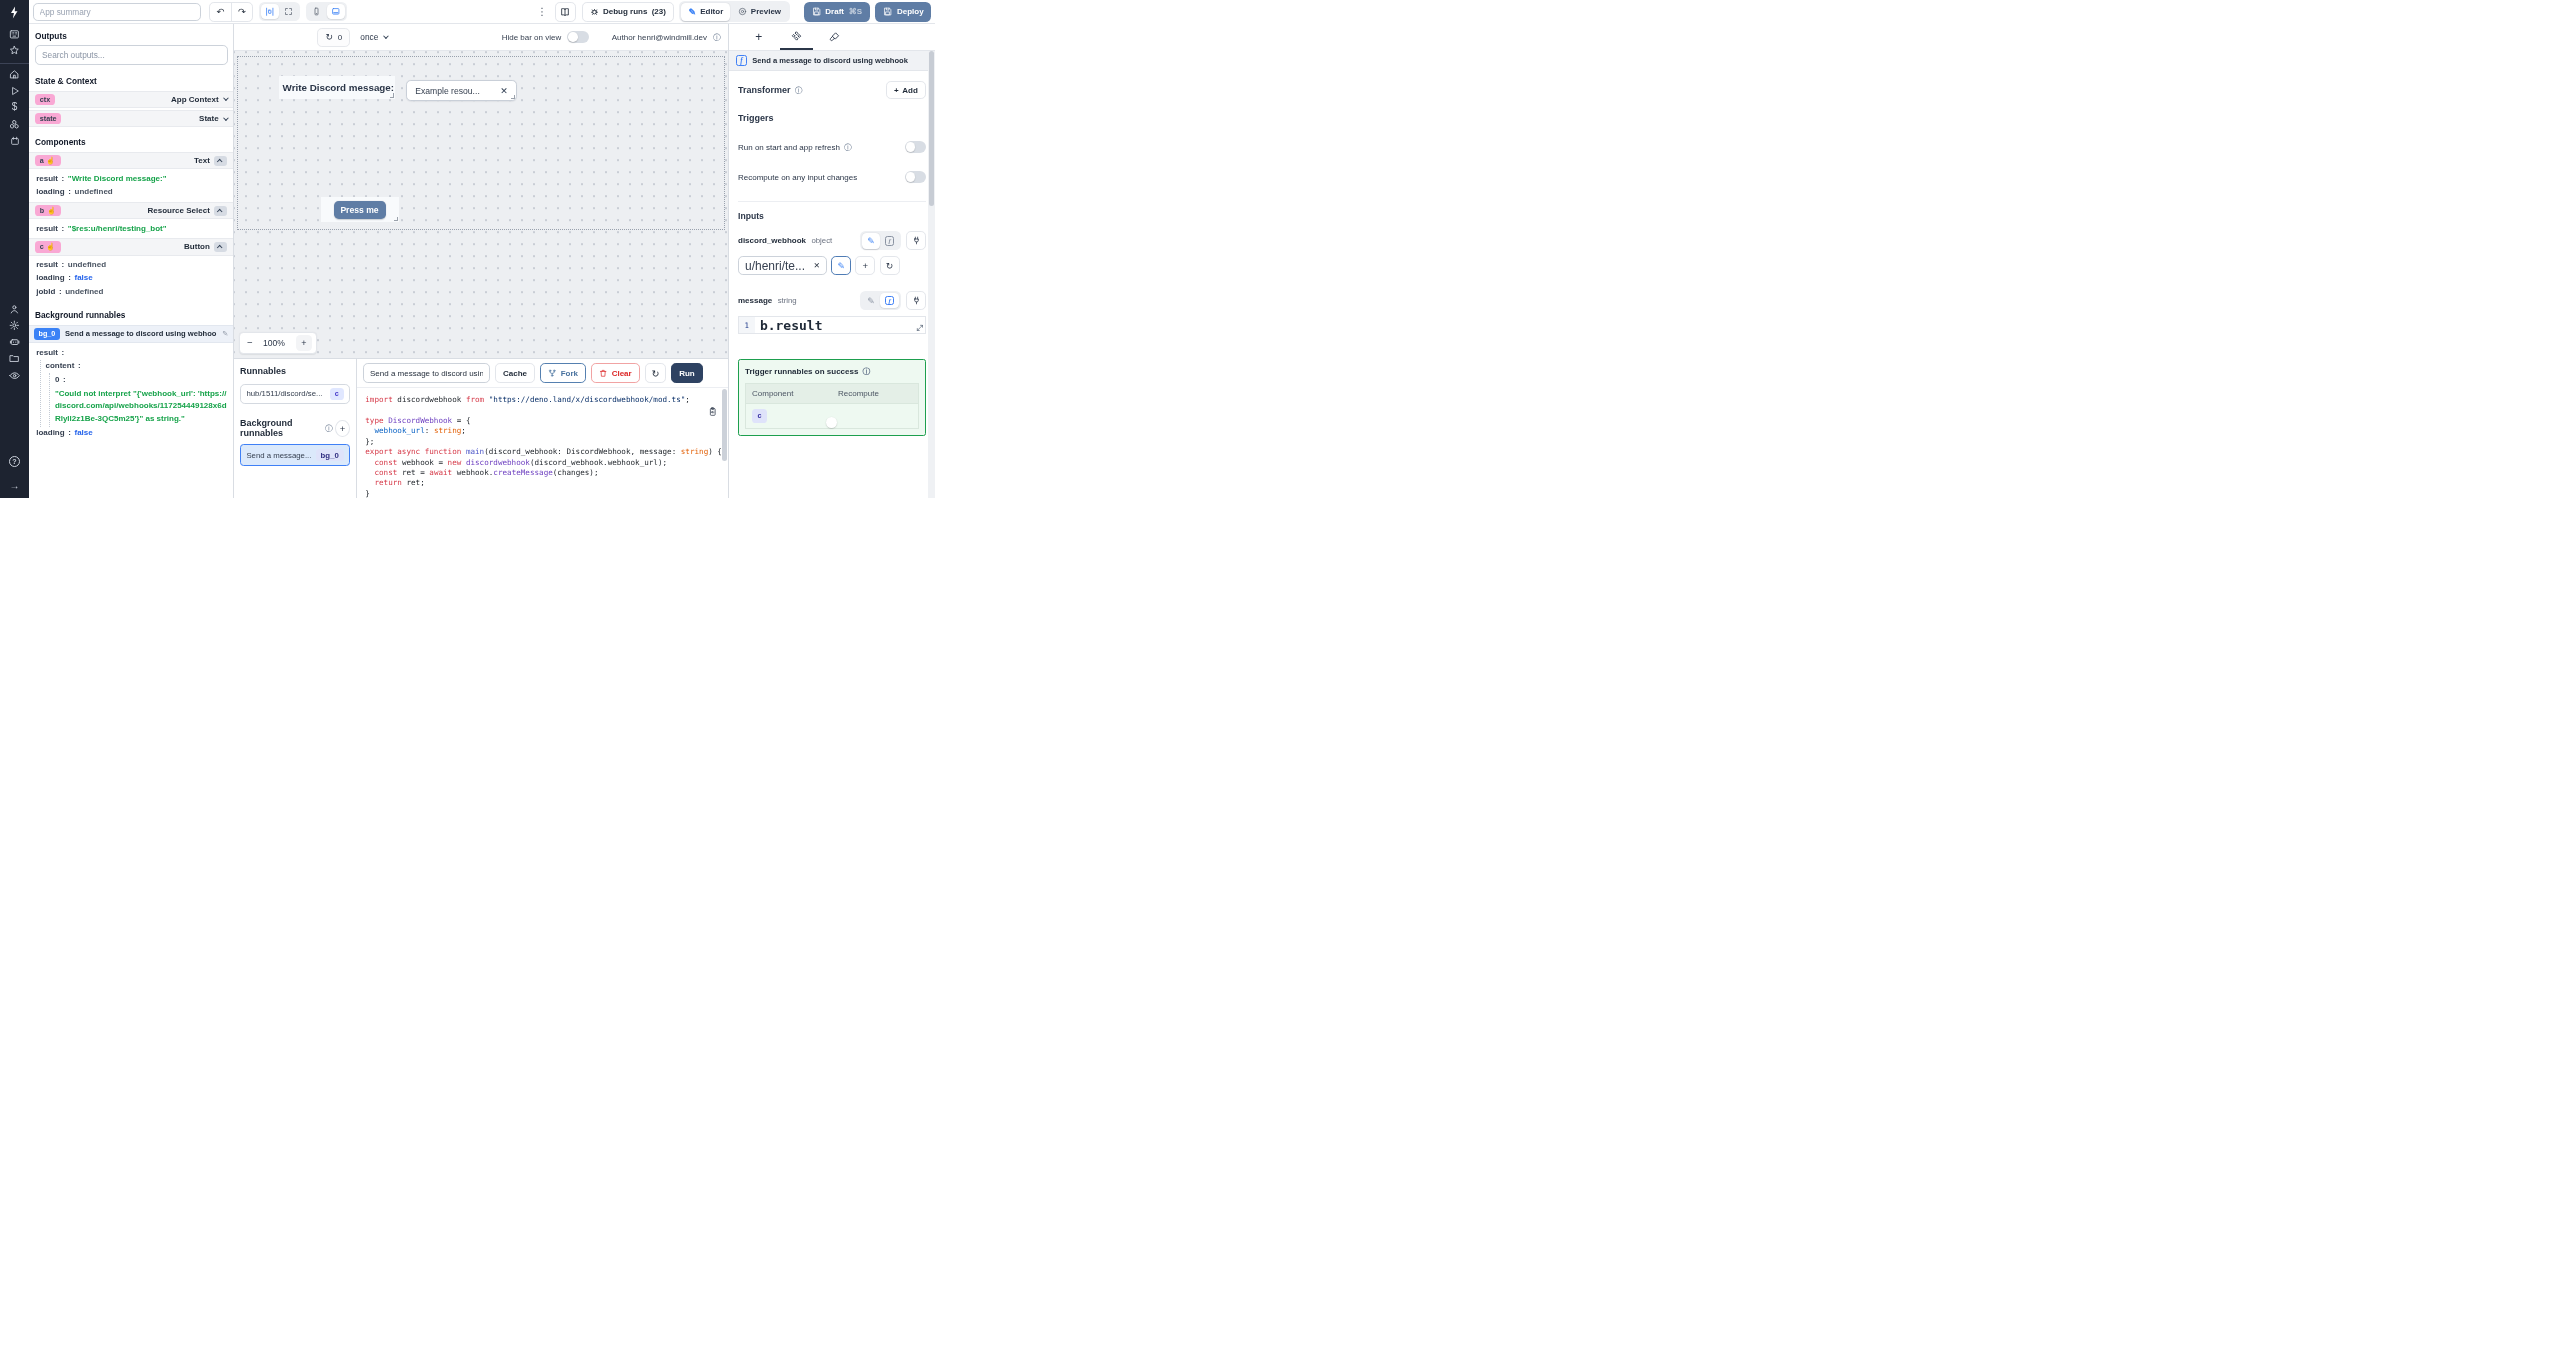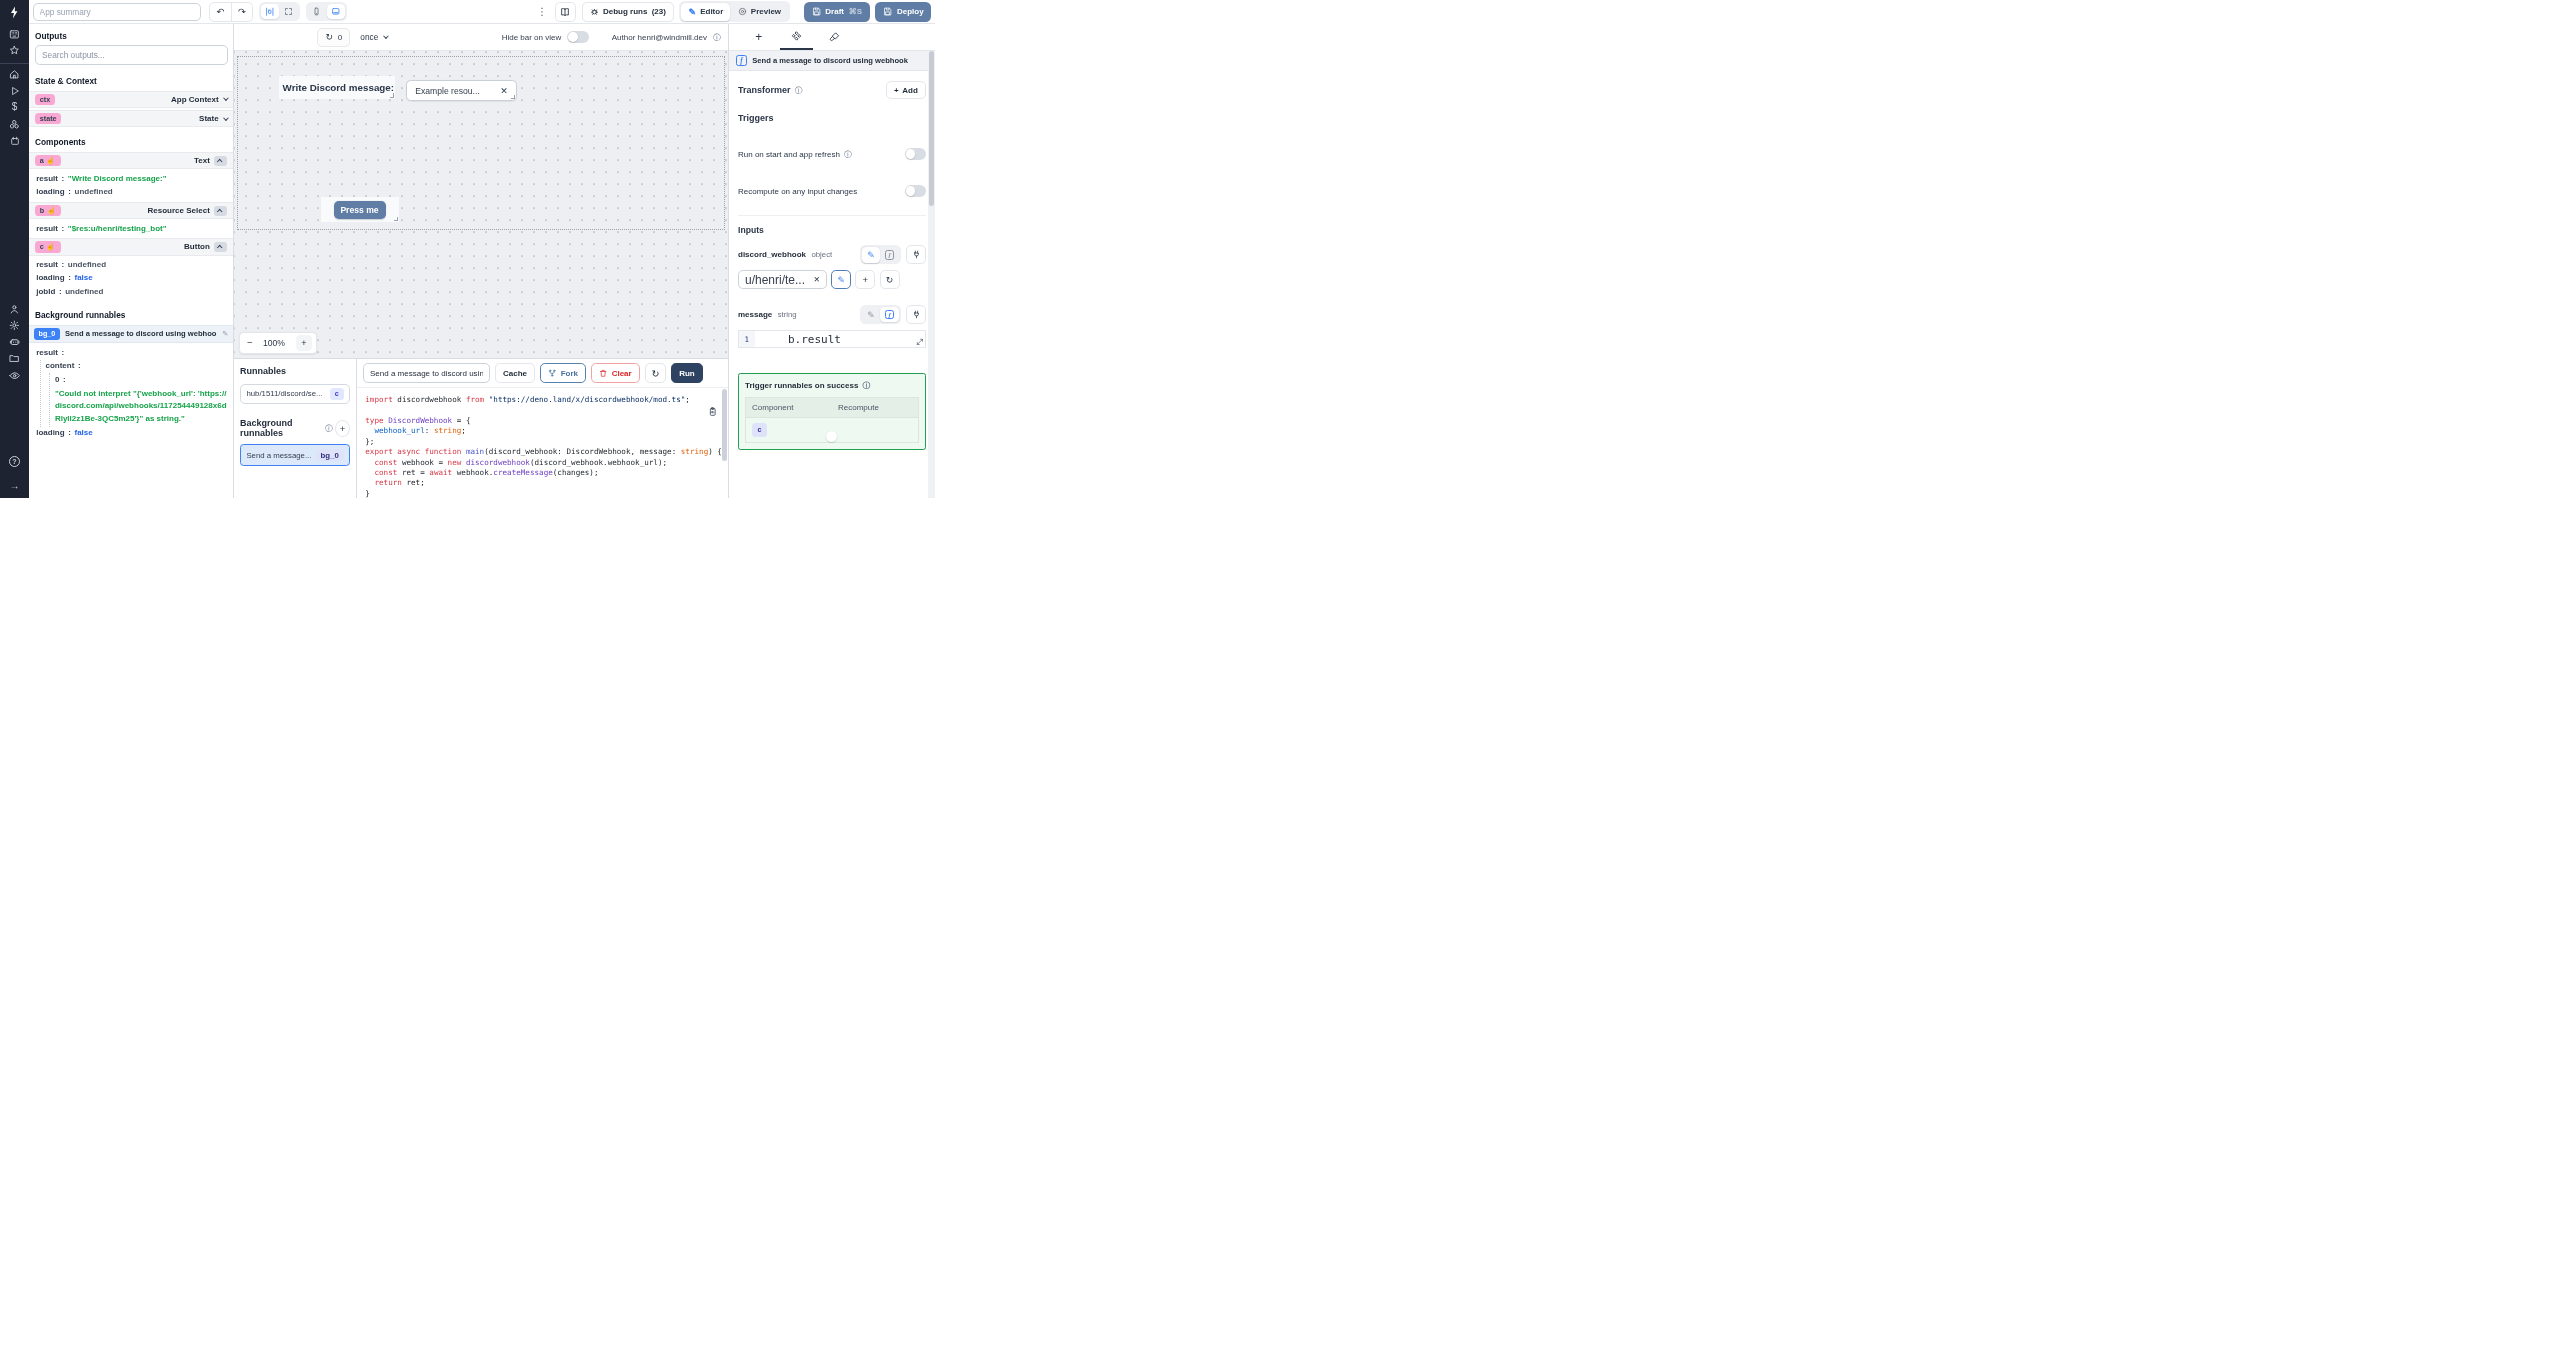--- a/index.html
+++ b/index.html
@@ -133,39 +133,39 @@
   .rtab .plus { font-size:12px; font-weight:400; }
   .rhead { background:#f0f2f5; height:20px; border-bottom:0.6px solid #e3e6eb; display:flex; align-items:center; gap:5.4px; padding:0 7.2px; }
   .fn-ico { width:10.7px; height:10.7px; border:1px solid #3f80f6; border-radius:2.4px; color:#3f80f6; display:flex; align-items:center; justify-content:center; font-size:7.2px; font-style:italic; font-weight:700; font-family:"Liberation Serif", serif; flex-shrink:0; }
   .fn-ico.gray { border-color:#8a93a2; color:#8a93a2; }
   .rhead .t { font-weight:600; font-size:7.6px; color:#1f2937; white-space:nowrap; }
   .rsec { padding:0 9px; }
   .row-flex { display:flex; align-items:center; }
   .h15 { font-size:9px; font-weight:700; color:#2b3648; }
   .h14 { font-size:8.6px; font-weight:700; color:#2b3648; }
   .add-btn { margin-left:auto; display:flex; align-items:center; gap:3.6px; border:0.6px solid #e3e6eb; border-radius:4.8px; height:18px; padding:0 7.2px; font-weight:600; font-size:8px; color:#1f2937; cursor:pointer; }
-  .t-row { display:flex; align-items:center; gap:4.2px; margin-top:25px; font-size:8px; color:#2b3648; }
+  .t-row { display:flex; align-items:center; gap:4.2px; margin-top:18px; font-size:8px; color:#2b3648; }
   .rdivider { border-top:0.6px solid #eceef2; margin-top:18px; }
   .inp-row { display:flex; align-items:center; margin-top:10.7px; }
   .inp-name { font-weight:700; font-size:8px; color:#1f2937; }
   .inp-type { color:#6b7280; font-size:7.8px; margin-left:5.4px; }
   .mini-seg { margin-left:auto; background:#eef0f3; border-radius:5.4px; padding:1.8px; display:flex; }
   .mini-cell { width:18.5px; height:15.5px; border-radius:4.2px; display:flex; align-items:center; justify-content:center; cursor:pointer; }
   .mini-cell.on { background:#fff; box-shadow:0 0.6px 1.2px rgba(16,24,40,.18); }
   .sq-btn { width:20px; height:19px; border:0.6px solid #e3e6eb; border-radius:4.8px; display:flex; align-items:center; justify-content:center; color:#2b3648; background:#fff; cursor:pointer; }
   .ctl-row { display:flex; align-items:center; gap:4.2px; margin-top:5.4px; }
   .rselect { width:89px; height:19.7px; border:0.6px solid #ccd2da; border-radius:4.8px; display:flex; align-items:center; padding:0 6px; cursor:pointer; }
   .rselect .v { font-size:12px; color:#374151; }
   .rselect .x { margin-left:auto; font-size:7.8px; color:#1f2937; }
   .sq-btn.sel-blue { border:1px solid #4f7cb5; }
   .pencil-blue { color:#3b82f6; font-size:9px; }
   .pencil-gray { color:#8a93a2; font-size:9px; }
   .expr { margin-top:6px; border:0.6px solid #e3e6eb; display:flex; height:18px; position:relative; font-family:"DejaVu Sans Mono", monospace; }
   .expr .gut { width:15.5px; background:#f4f6f9; color:#1e3a8a; font-size:7.5px; display:flex; align-items:center; justify-content:center; }
-  .expr .ex { display:flex; align-items:center; padding-left:5.4px; font-size:11px; font-weight:400; color:#1f2937;margin-left:28px; }
+  .expr .ex { display:flex; align-items:center; padding-left:5.4px; font-size:13px; font-weight:700; color:#1f2937; }
   .expr .expand { position:absolute; right:1.2px; bottom:1.2px; color:#475569; cursor:pointer; }
   .success-card { margin:25px 9px 0; border:1.2px solid #1d9f4e; border-radius:2.4px; background:#eef9f1; padding:6px; }
   .success-card .title { display:flex; align-items:center; gap:4.2px; font-weight:600; font-size:8px; color:#1f2937; }
   .s-table { margin-top:6px; border:0.6px solid #d9e7dd; }
   .s-thead { display:flex; background:#e4efe7; border-bottom:0.6px solid #d9e7dd; height:19.7px; align-items:center; }
   .s-th { width:50%; padding-left:6px; color:#4b5563; font-size:8px; }
   .s-trow { display:flex; align-items:center; height:24.4px; }
   .s-td { width:50%; padding-left:6px; }
   .rp-scroll { position:absolute; right:0; top:27.4px; width:6.6px; bottom:0; background:#eff1f4; }
   .rp-thumb { position:absolute; left:0.6px; right:0.6px; top:0; height:155px; background:#c7ccd4; border-radius:3px; }

